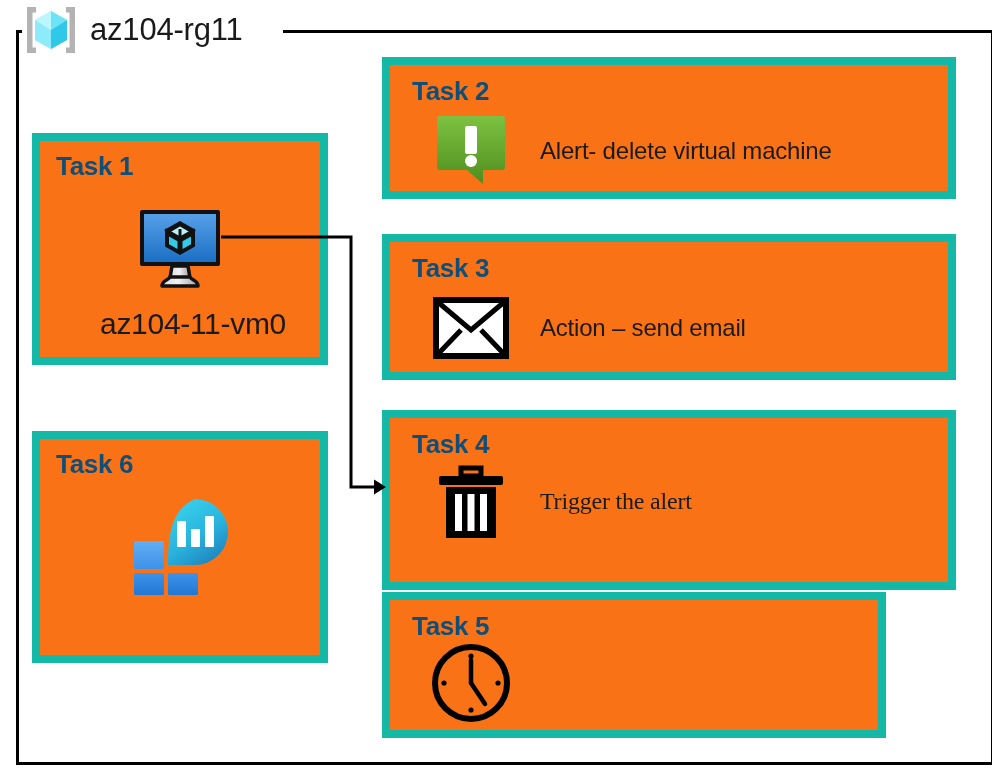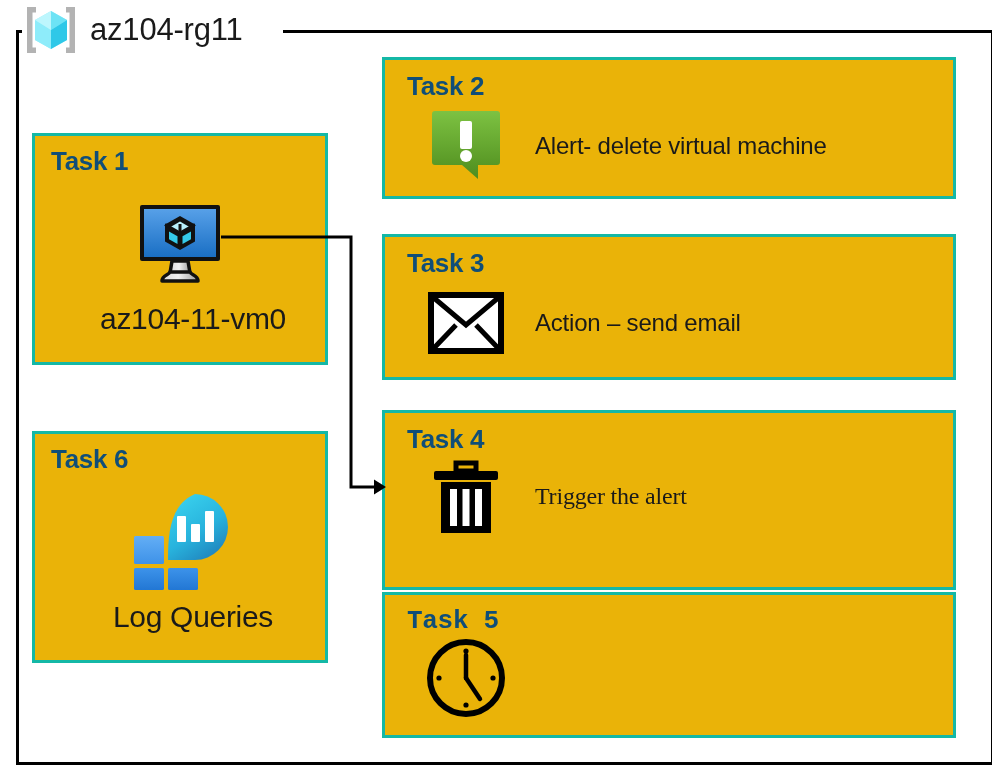--- a/index.html
+++ b/index.html
@@ -72,22 +72,22 @@
     font-size: 31px;
     color: #1a1a1a;
     letter-spacing: -0.2px;
     white-space: nowrap;
   }
 
   
   .task-card {
     position: absolute;
     box-sizing: border-box;
-    background: #eab308;
-    border: 3px solid #14b8a6;
+    background: #f97316;
+    border: 8px solid #14b8a6;
   }
   .task-label {
     position: absolute;
     font-size: 26px;
     font-weight: bold;
     color: #104E78;
     letter-spacing: -0.3px;
     white-space: nowrap;
   }
   .task-text {
@@ -246,21 +246,20 @@
           <rect x="41" y="76" width="30" height="22" rx="1.5" fill="url(#laSq2)"></rect>
 
           <path d="M68 2 A33 33 0 1 1 68 68 L41 68 L41 66 C41 40 44 12 68 2 Z" fill="url(#laBlob)"></path>
 
           <rect x="50" y="24" width="9" height="26" rx="1" fill="#ffffff"></rect>
           <rect x="64" y="32" width="9" height="18" rx="1" fill="#ffffff"></rect>
           <rect x="78" y="19" width="9" height="31" rx="1" fill="#ffffff"></rect>
         </svg>
       </span>
     </div>
-    <div class="caption" style="top:166px;">Log Queries</div>
   </div>
 
   <div class="task-card card-right" style="left:374px; top:57px; width:574px; height:142px;">
     <div class="task-label">Task 2</div>
     <div class="row">
       <span class="icon-box">
         <svg width="76" height="76" viewBox="0 0 76 76" xmlns="http://www.w3.org/2000/svg">
           <defs>
             <linearGradient id="alertGrad" x1="0" y1="0" x2="0" y2="1">
               <stop offset="0%" stop-color="#7dc242"></stop>
@@ -304,21 +303,21 @@
 
           <rect x="20" y="34" width="7" height="37" fill="#ffffff"></rect>
           <rect x="32.5" y="34" width="7" height="37" fill="#ffffff"></rect>
           <rect x="45" y="34" width="7" height="37" fill="#ffffff"></rect>
         </svg>
       </span>
       <span class="task-text">Trigger the alert</span>
     </div>
   </div>
 
-  <div class="task-card card-right" style="left:374px; top:592px; width:574px; height:146px;font-family:Liberation Mono, monospace;">
+  <div class="task-card card-right" style="left:374px; top:592px; width:504px; height:146px;">
     <div class="task-label">Task 5</div>
     <div class="row" style="top:44px;">
       <span class="icon-box">
         <svg width="82" height="82" viewBox="0 0 82 82" xmlns="http://www.w3.org/2000/svg">
           <circle cx="41" cy="41" r="36" fill="none" stroke="#000000" stroke-width="6"></circle>
           <circle cx="41" cy="14" r="2.6" fill="#000000"></circle>
           <circle cx="68" cy="41" r="2.6" fill="#000000"></circle>
           <circle cx="41" cy="68" r="2.6" fill="#000000"></circle>
           <circle cx="14" cy="41" r="2.6" fill="#000000"></circle>
           <path d="M41 41 L41 18" stroke="#000000" stroke-width="4.5" stroke-linecap="round"></path>

